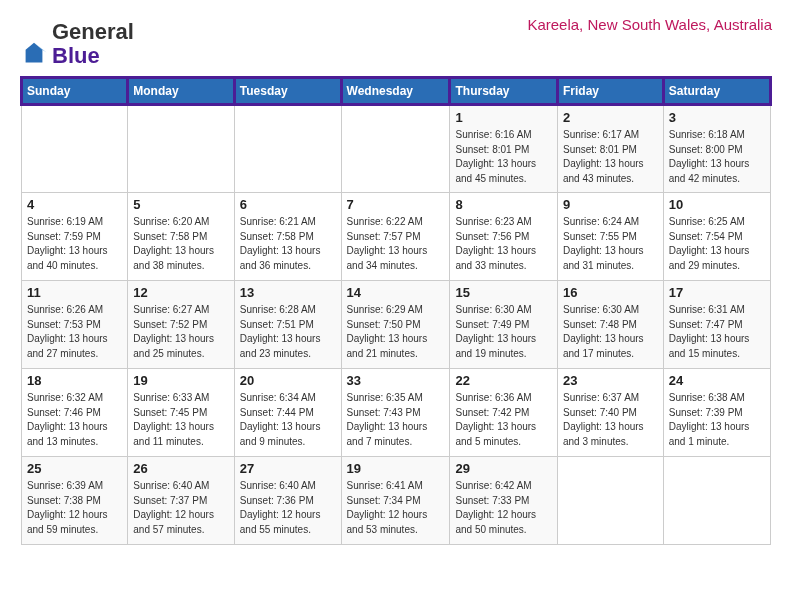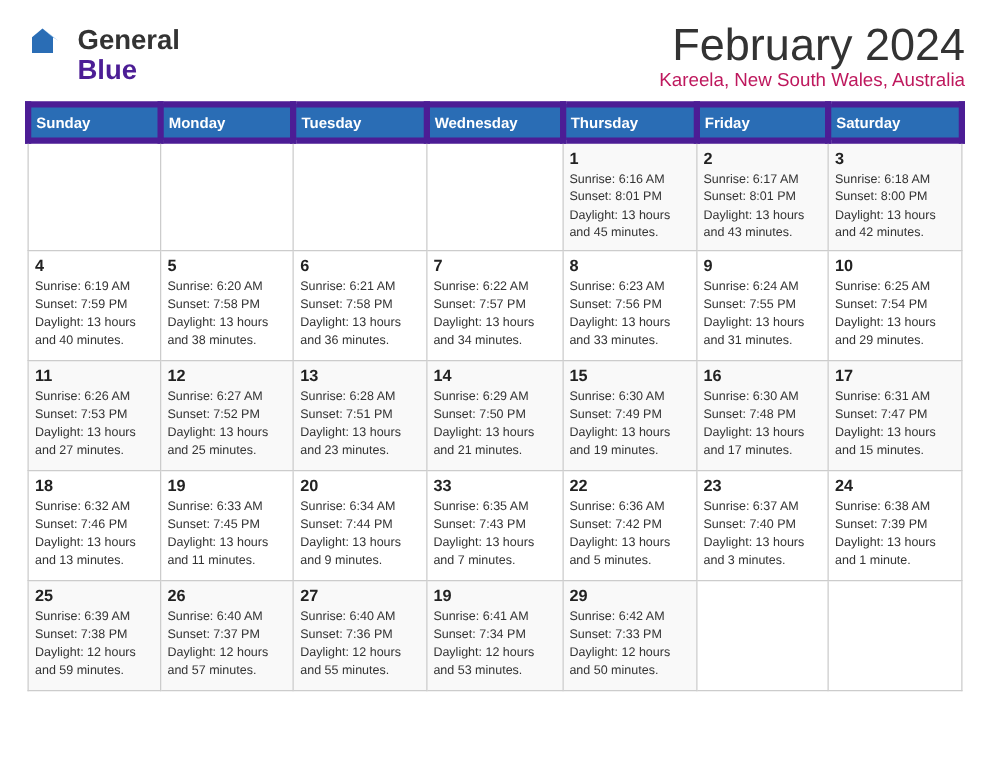--- a/index.html
+++ b/index.html
@@ -11,23 +11,22 @@
       padding: 16px 20px;
     }
     .header-area {
       display: flex;
       align-items: flex-start;
       justify-content: space-between;
       margin-bottom: 8px;
     }
     .logo {
       display: flex;
-      align-items: flex-start;
+      align-items: flex-end;
       margin-top: 4px;
-      gap: 10px;
     }
     .logo-text {
       font-size: 22px;
       font-weight: bold;
       line-height: 1.1;
     }
     .logo-text .general { color: #333; }
     .logo-text .blue { color: #4c1d95; }
     .logo-icon {
       width: 28px;
@@ -52,21 +51,21 @@
       border-collapse: collapse;
       font-size: 11px;
     }
     .calendar thead th {
       background-color: #2a6db5;
       color: #fff;
       padding: 5px 4px;
       text-align: left;
       font-size: 12px;
       font-weight: bold;
-      border: 5px solid #4c1d95;
+      border: 3px solid #4c1d95;
     }
     .calendar tbody td {
       border: 1px solid #ccc;
       vertical-align: top;
       padding: 4px 5px;
       width: 113px;
       min-height: 80px;
       height: 88px;
       background: #fff;
     }
@@ -99,21 +98,20 @@
     <svg class="logo-icon" viewBox="0 0 40 40" xmlns="http://www.w3.org/2000/svg">
       <polygon points="8,32 32,32 32,14 20,4 8,14" fill="#2a6db5"></polygon>
       <polygon points="20,4 38,18 32,14" fill="#5ba0e0"></polygon>
     </svg>
     <div class="logo-text">
       <span class="general">General</span><br>
       <span class="blue">Blue</span>
     </div>
   </div>
   <div class="title-area">
-    <div class="month-title">February 2024</div>
     <div class="location-subtitle">Kareela, New South Wales, Australia</div>
   </div>
 </div>
 
 <table class="calendar">
   <thead>
     <tr>
     <th>Sunday</th>
         <th>Monday</th>
         <th>Tuesday</th>

